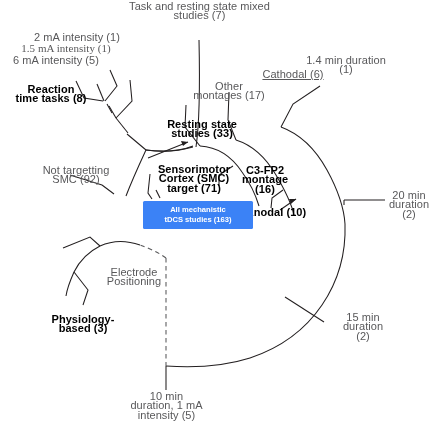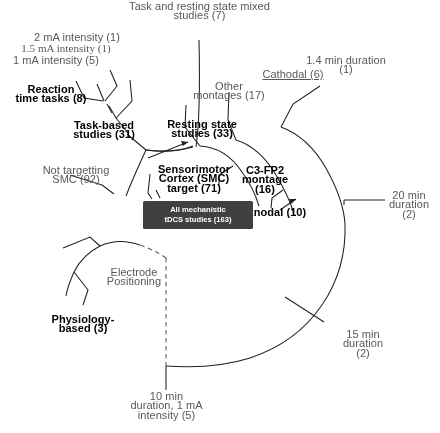--- a/index.html
+++ b/index.html
@@ -29,21 +29,21 @@
     text-align: center;
     white-space: pre-line;
     letter-spacing: 0.05px;
   }
   .lbl.bold {
     font-weight: bold;
     color: #000000;
   }
   .rootbox {
     position: absolute;
-    background: #404040;
+    background: #3b82f6;
     color: #ffffff;
     font-weight: bold;
     font-size: 7.6px;
     line-height: 10px;
     text-align: center;
     white-space: pre-line;
     padding: 4px 6px;
     border-radius: 1.5px;
   }
 </style>
@@ -114,28 +114,26 @@
     </g>
   </svg>
 
   <div class="lbl" style="left:117px; top:2px; width:165px;">Task and resting state mixed
 studies (7)</div>
 
   <div class="lbl" style="left:24px; top:33px; width:106px;">2 mA intensity (1)</div>
 
   <div class="lbl" style="left:7px; top:44px; width:118px;font-family:Liberation Serif, serif;">1.5 mA intensity (1)</div>
 
-  <div class="lbl" style="left:0px; top:56px; width:112px;">1 mA intensity (5)</div>
+  <div class="lbl" style="left:0px; top:56px; width:112px;">6 mA intensity (5)</div>
 
 
   <div class="lbl bold" style="left:10px; top:85px; width:82px;">Reaction
 time tasks (8)</div>
 
-  <div class="lbl bold" style="left:66px; top:121px; width:76px;">Task-based
-studies (31)</div>
 
   <div class="lbl bold" style="left:163px; top:120px; width:78px;">Resting state
 studies (33)</div>
 
   <div class="lbl" style="left:193px; top:82px; width:72px;">Other
 montages (17)</div>
 
   <div class="lbl" style="left:258px; top:70px; width:70px;text-decoration:underline;">Cathodal (6)</div>
 
   <div class="lbl" style="left:303px; top:56px; width:86px;">1.4 min duration
@@ -149,21 +147,21 @@
 target (71)</div>
 
   <div class="lbl bold" style="left:232px; top:166px; width:66px;">C3-FP2
 montage (16)</div>
 
   <div class="lbl bold" style="left:240px; top:208px; width:72px;">Anodal (10)</div>
 
   <div class="lbl" style="left:378px; top:191px; width:62px;">20 min duration
 (2)</div>
 
-  <div class="lbl" style="left:330px; top:330px; width:66px;">15 min duration
+  <div class="lbl" style="left:330px; top:313px; width:66px;">15 min duration
 (2)</div>
 
   <div class="lbl" style="left:105px; top:268px; width:58px;">Electrode
 Positioning</div>
 
 
   <div class="lbl bold" style="left:48px; top:307px; width:70px;margin-top:8px;">Physiology-
 based (3)</div>
 
   <div class="lbl" style="left:120px; top:392px; width:93px;">10 min

